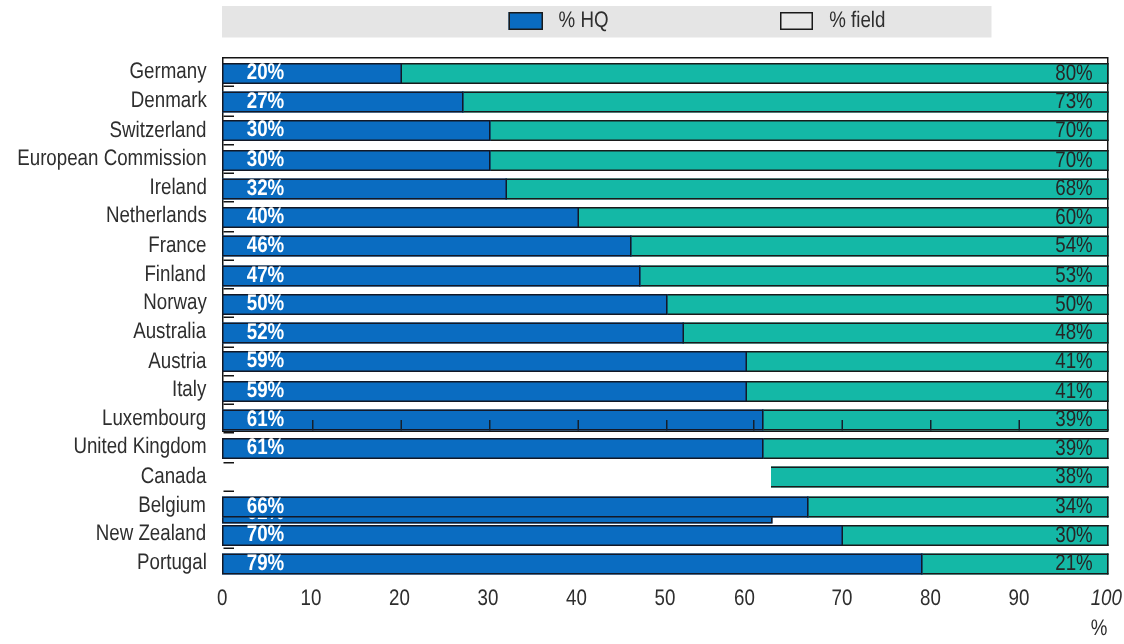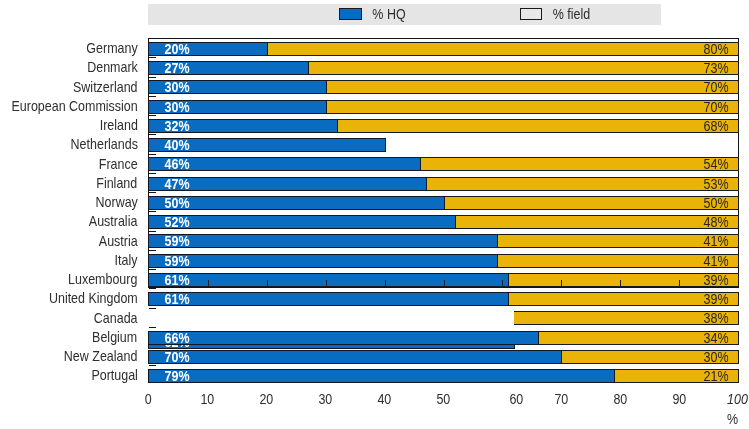--- a/index.html
+++ b/index.html
@@ -105,21 +105,21 @@
     box-sizing: border-box;
     border: 1px solid #1a1a1a;
   }
   .seg.hq {
     background: #0a6cc1;
     border-color: #131826;
     left: -1px;
     z-index: 2;
   }
   .seg.field {
-    background: #eab308;
+    background: #14b8a6;
     border-left: none;
     z-index: 1;
   }
   .hq-label {
     position: absolute;
     left: 13.2px;
     top: 50%;
     transform: translateY(-55%);
     font-size: 15px;
     font-weight: bold;
@@ -329,20 +329,23 @@
             <span class="field-label"><span class="cond">68%</span></span>
           </div>
         </div>
         <div class="cat-tick" style="top: 18.05px;"></div>
       </div>
       <div class="row" style="top: 96.25px;">
         <div class="bar-wrap">
           <div class="seg hq" style="width: 237.6px;">
             <span class="hq-label"><span class="cond">40%</span></span>
           </div>
+          <div class="seg field" style="left: 235.6px; width: 354.4px;">
+            <span class="field-label"><span class="cond">60%</span></span>
+          </div>
         </div>
         <div class="cat-tick" style="top: 18.05px;"></div>
       </div>
       <div class="row" style="top: 115.5px; text-align: right;">
         <div class="bar-wrap">
           <div class="seg hq" style="width: 272.94px;">
             <span class="hq-label"><span class="cond">46%</span></span>
           </div>
           <div class="seg field" style="left: 270.94px; width: 319.06px;">
             <span class="field-label"><span class="cond">54%</span></span>
@@ -484,21 +487,21 @@
     </div>
     <div class="xtick-label" style="width: 40px; left: 305px;">
       <span class="cond">30</span>
     </div>
     <div class="xtick-label" style="width: 40px; left: 364px; align-items: flex-end;">
       <span class="cond">40</span>
     </div>
     <div class="xtick-label" style="width: 40px; left: 423px;">
       <span class="cond">50</span>
     </div>
-    <div class="xtick-label" style="width: 40px; left: 496px;">
+    <div class="xtick-label" style="width: 40px; left: 476px;">
       <span class="cond">60</span>
     </div>
     <div class="xtick-label" style="width: 40px; left: 541px;">
       <span class="cond">70</span>
     </div>
     <div class="xtick-label" style="width: 40px; left: 600px;">
       <span class="cond">80</span>
     </div>
     <div class="xtick-label" style="width: 40px; left: 659px;">
       <span class="cond">90</span>

